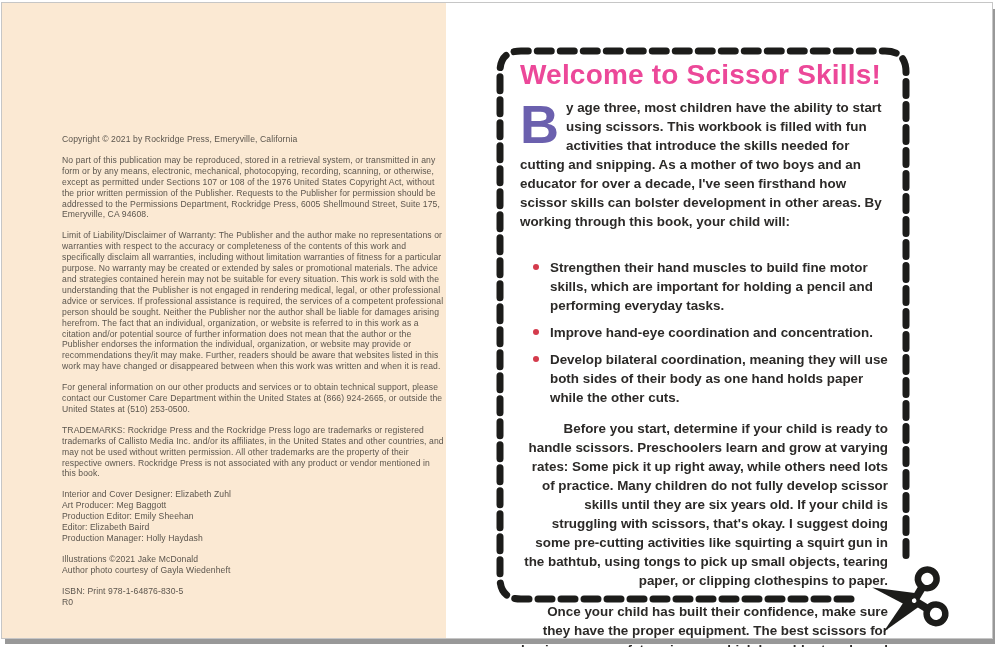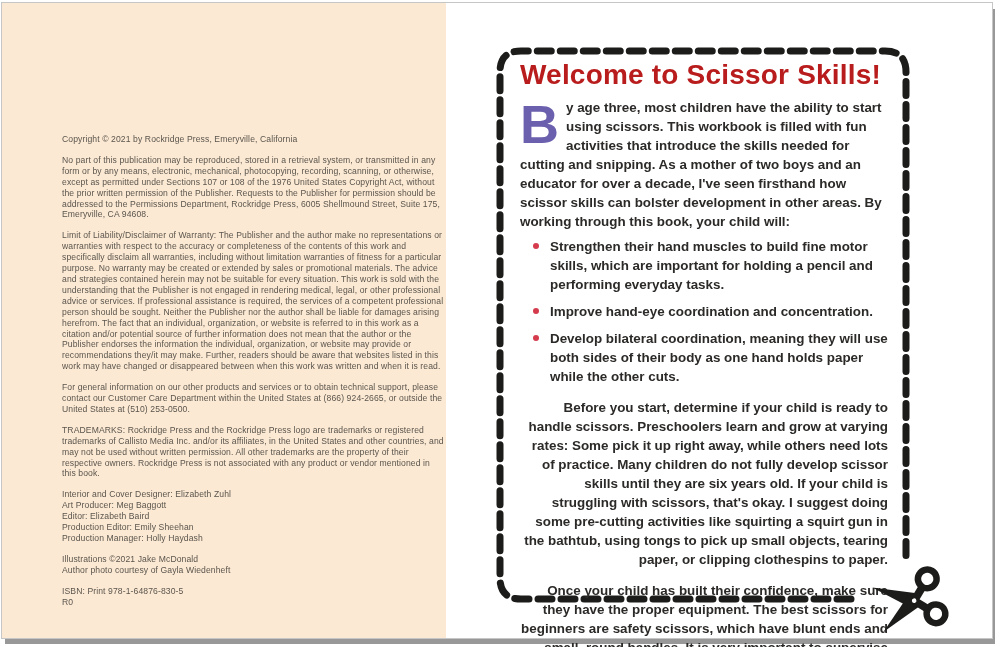--- a/index.html
+++ b/index.html
@@ -32,30 +32,30 @@
   .dashed-box {
     position:absolute; left:49px; top:43px; width:416px; height:557px;
   }
   .dashed-box > svg.border-svg { position:absolute; left:0; top:0; }
 
   .box-content {
     position:absolute; left:25px; top:13px; width:368px;
     color:#2c2a28;
   }
   .welcome-title {
-    font-size:28px; line-height:32px; font-weight:bold; color:#b91c1c;
+    font-size:28px; line-height:32px; font-weight:bold; color:#ec4899;
     letter-spacing:0.2px; margin-bottom:7px;
   }
   .body-text { font-size:13.4px; line-height:19px; font-weight:600; }
   .intro-para { overflow:visible; }
   .dropcap {
     float:left; color:#6b60ae; font-size:54px; line-height:46px;
     font-weight:bold; padding-right:7px; padding-top:3px;
   }
-  .bullet-list { list-style:none; margin:6px 0 10px 0; padding-left:30px; }
+  .bullet-list { list-style:none; margin:27px 0 10px 0; padding-left:30px; }
   .bullet-list li { position:relative; margin-bottom:8px; }
   .bullet-list li .dot {
     position:absolute; left:-17px; top:6px; width:6px; height:6px;
     border-radius:50%; background:#d43b4c;
   }
   .para { margin-top:12px;text-align:right; }
   .scissors-wrap {
     position:absolute; right:-36px; bottom:-33px; width:72px; height:72px;
     transform:rotate(-14deg);
   }
@@ -68,22 +68,22 @@
   <div class="page-left">
     <div class="copyright-block">
       <p>Copyright © 2021 by Rockridge Press, Emeryville, California</p>
       <p>No part of this publication may be reproduced, stored in a retrieval system, or transmitted in any form or by any means, electronic, mechanical, photocopying, recording, scanning, or otherwise, except as permitted under Sections 107 or 108 of the 1976 United States Copyright Act, without the prior written permission of the Publisher. Requests to the Publisher for permission should be addressed to the Permissions Department, Rockridge Press, 6005 Shellmound Street, Suite 175, Emeryville, CA 94608.</p>
       <p>Limit of Liability/Disclaimer of Warranty: The Publisher and the author make no representations or warranties with respect to the accuracy or completeness of the contents of this work and specifically disclaim all warranties, including without limitation warranties of fitness for a particular purpose. No warranty may be created or extended by sales or promotional materials. The advice and strategies contained herein may not be suitable for every situation. This work is sold with the understanding that the Publisher is not engaged in rendering medical, legal, or other professional advice or services. If professional assistance is required, the services of a competent professional person should be sought. Neither the Publisher nor the author shall be liable for damages arising herefrom. The fact that an individual, organization, or website is referred to in this work as a citation and/or potential source of further information does not mean that the author or the Publisher endorses the information the individual, organization, or website may provide or recommendations they/it may make. Further, readers should be aware that websites listed in this work may have changed or disappeared between when this work was written and when it is read.</p>
       <p>For general information on our other products and services or to obtain technical support, please contact our Customer Care Department within the United States at (866) 924-2665, or outside the United States at (510) 253-0500.</p>
       <p>TRADEMARKS: Rockridge Press and the Rockridge Press logo are trademarks or registered trademarks of Callisto Media Inc. and/or its affiliates, in the United States and other countries, and may not be used without written permission. All other trademarks are the property of their respective owners. Rockridge Press is not associated with any product or vendor mentioned in this book.</p>
       <div class="line-group">
         <div>Interior and Cover Designer: Elizabeth Zuhl</div>
         <div>Art Producer: Meg Baggott</div>
+        <div>Production Editor: Emily Sheehan</div>
         <div>Editor: Elizabeth Baird</div>
-        <div>Production Editor: Emily Sheehan</div>
         <div>Production Manager: Holly Haydash</div>
       </div>
       <div class="line-group">
         <div>Illustrations ©2021 Jake McDonald</div>
         <div>Author photo courtesy of Gayla Wiedenheft</div>
       </div>
       <div class="line-group">
         <div>ISBN: Print 978-1-64876-830-5</div>
         <div>R0</div>
       </div>

